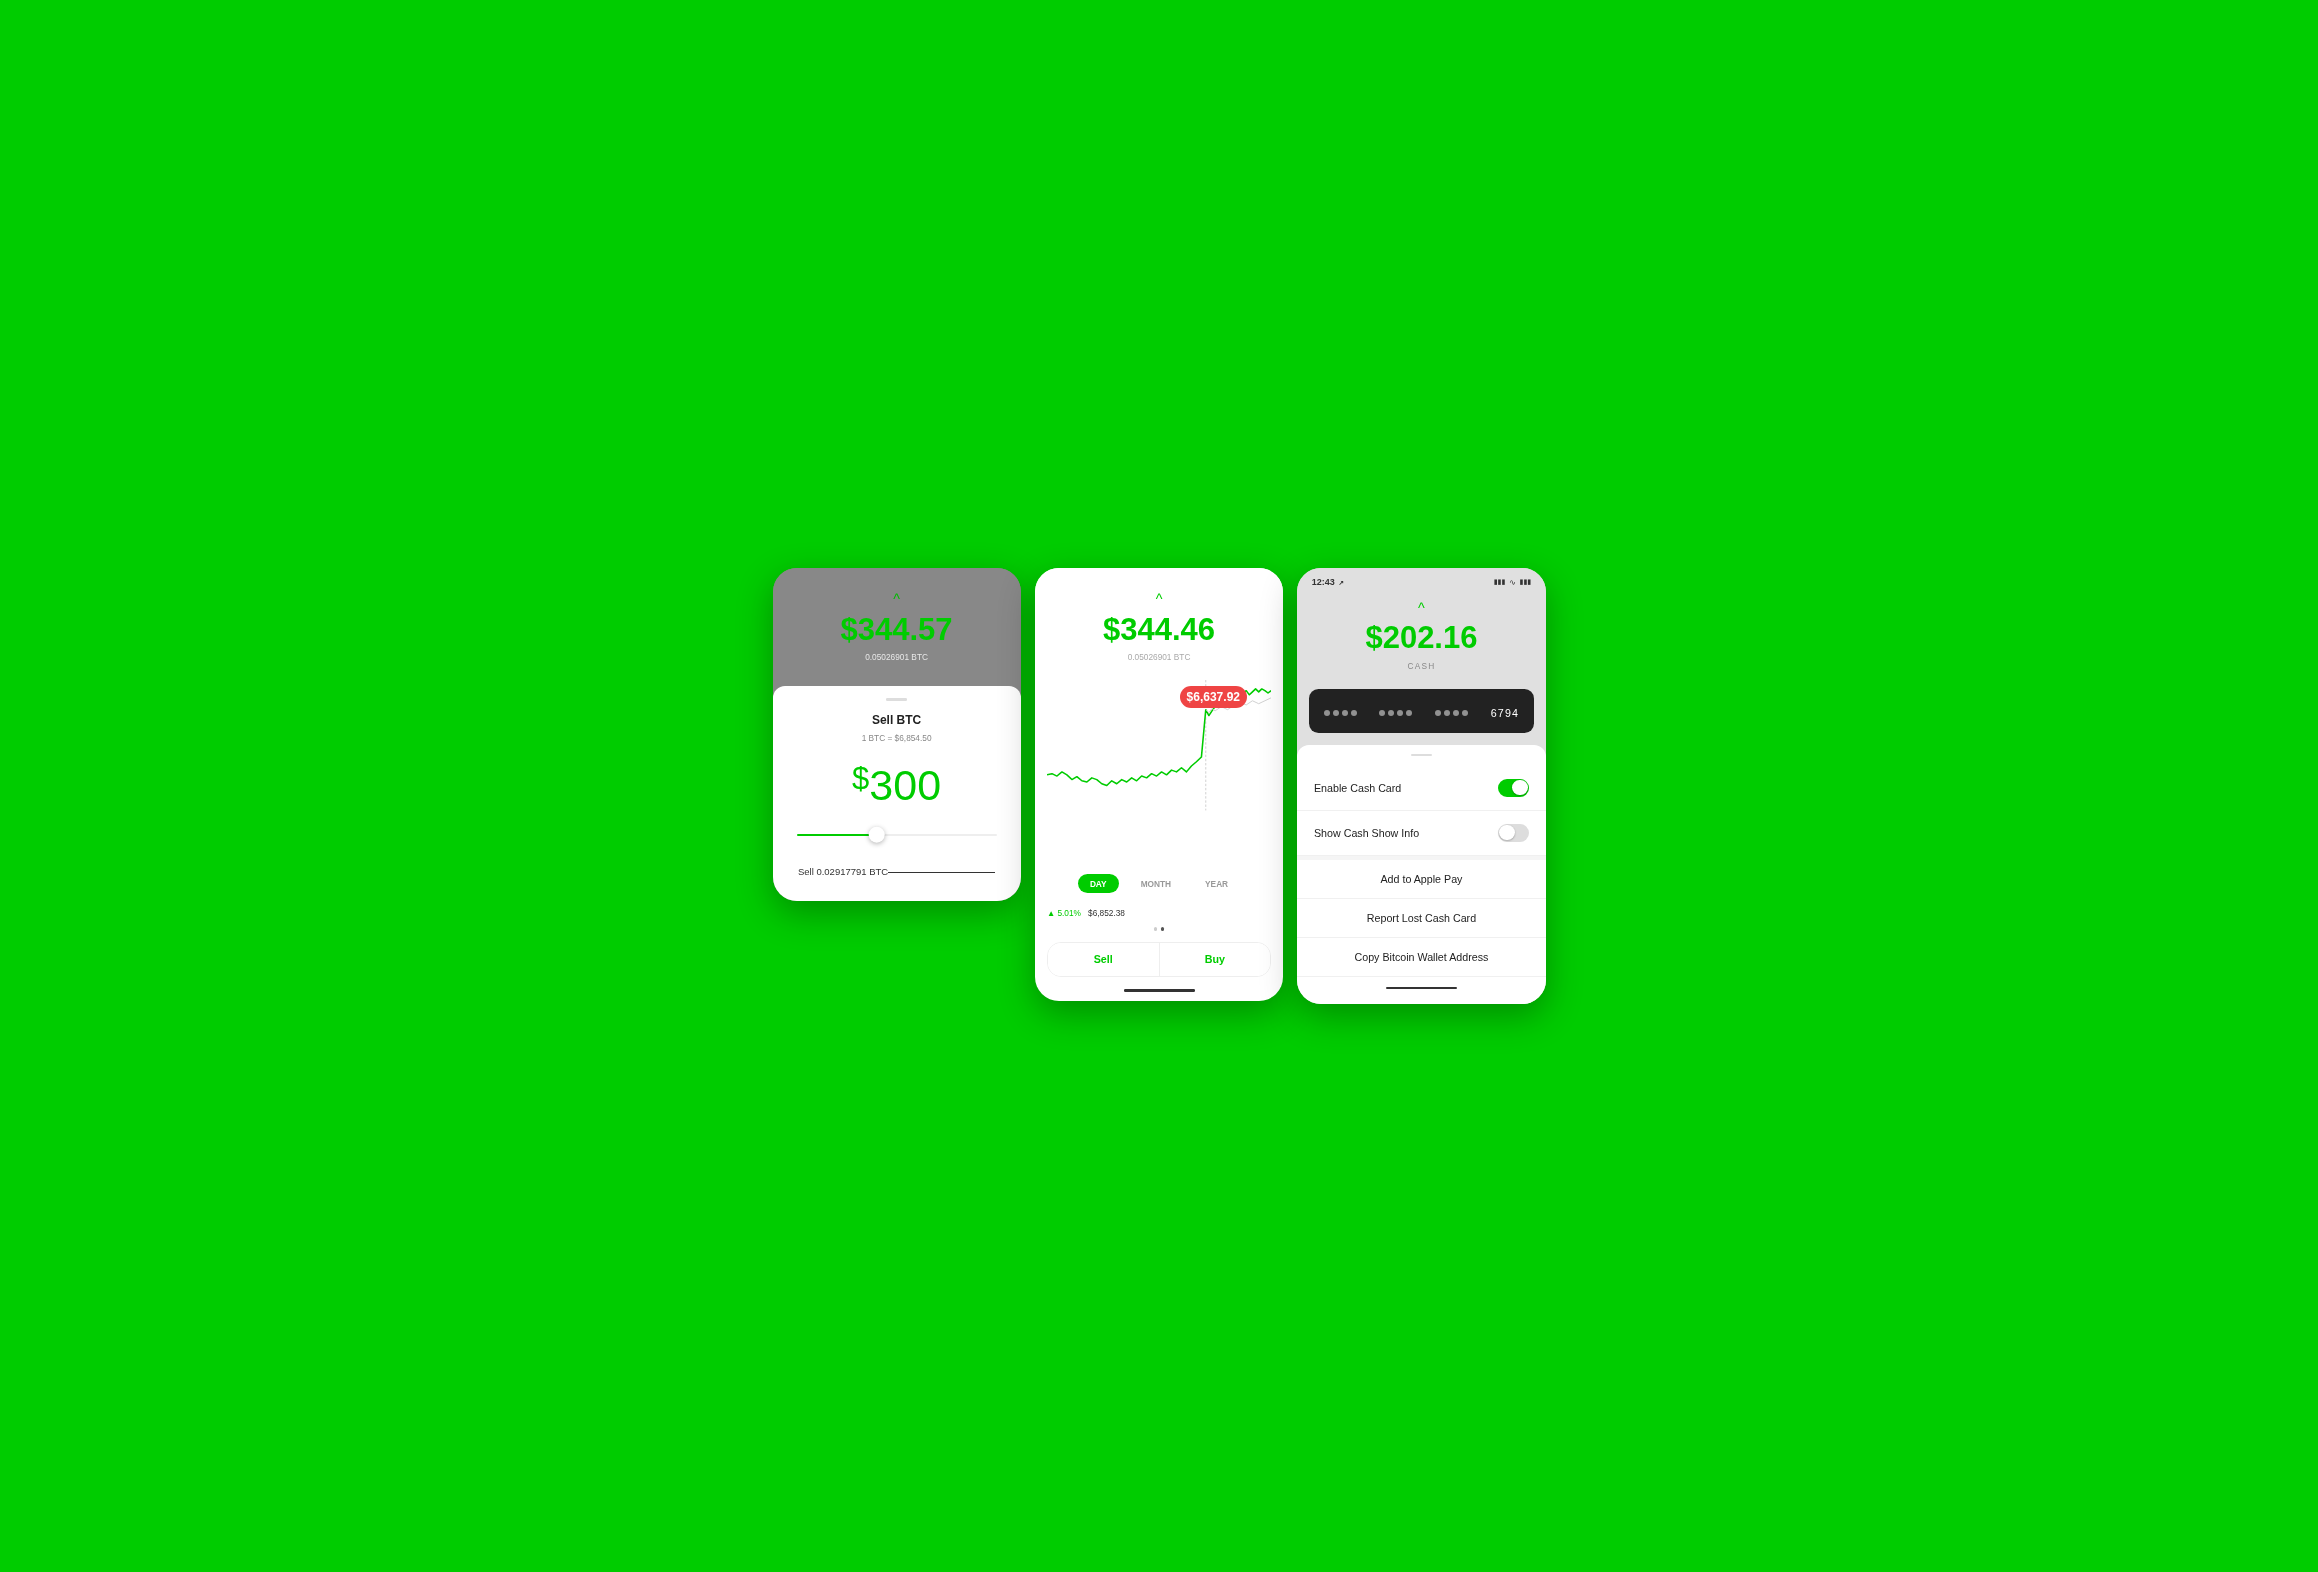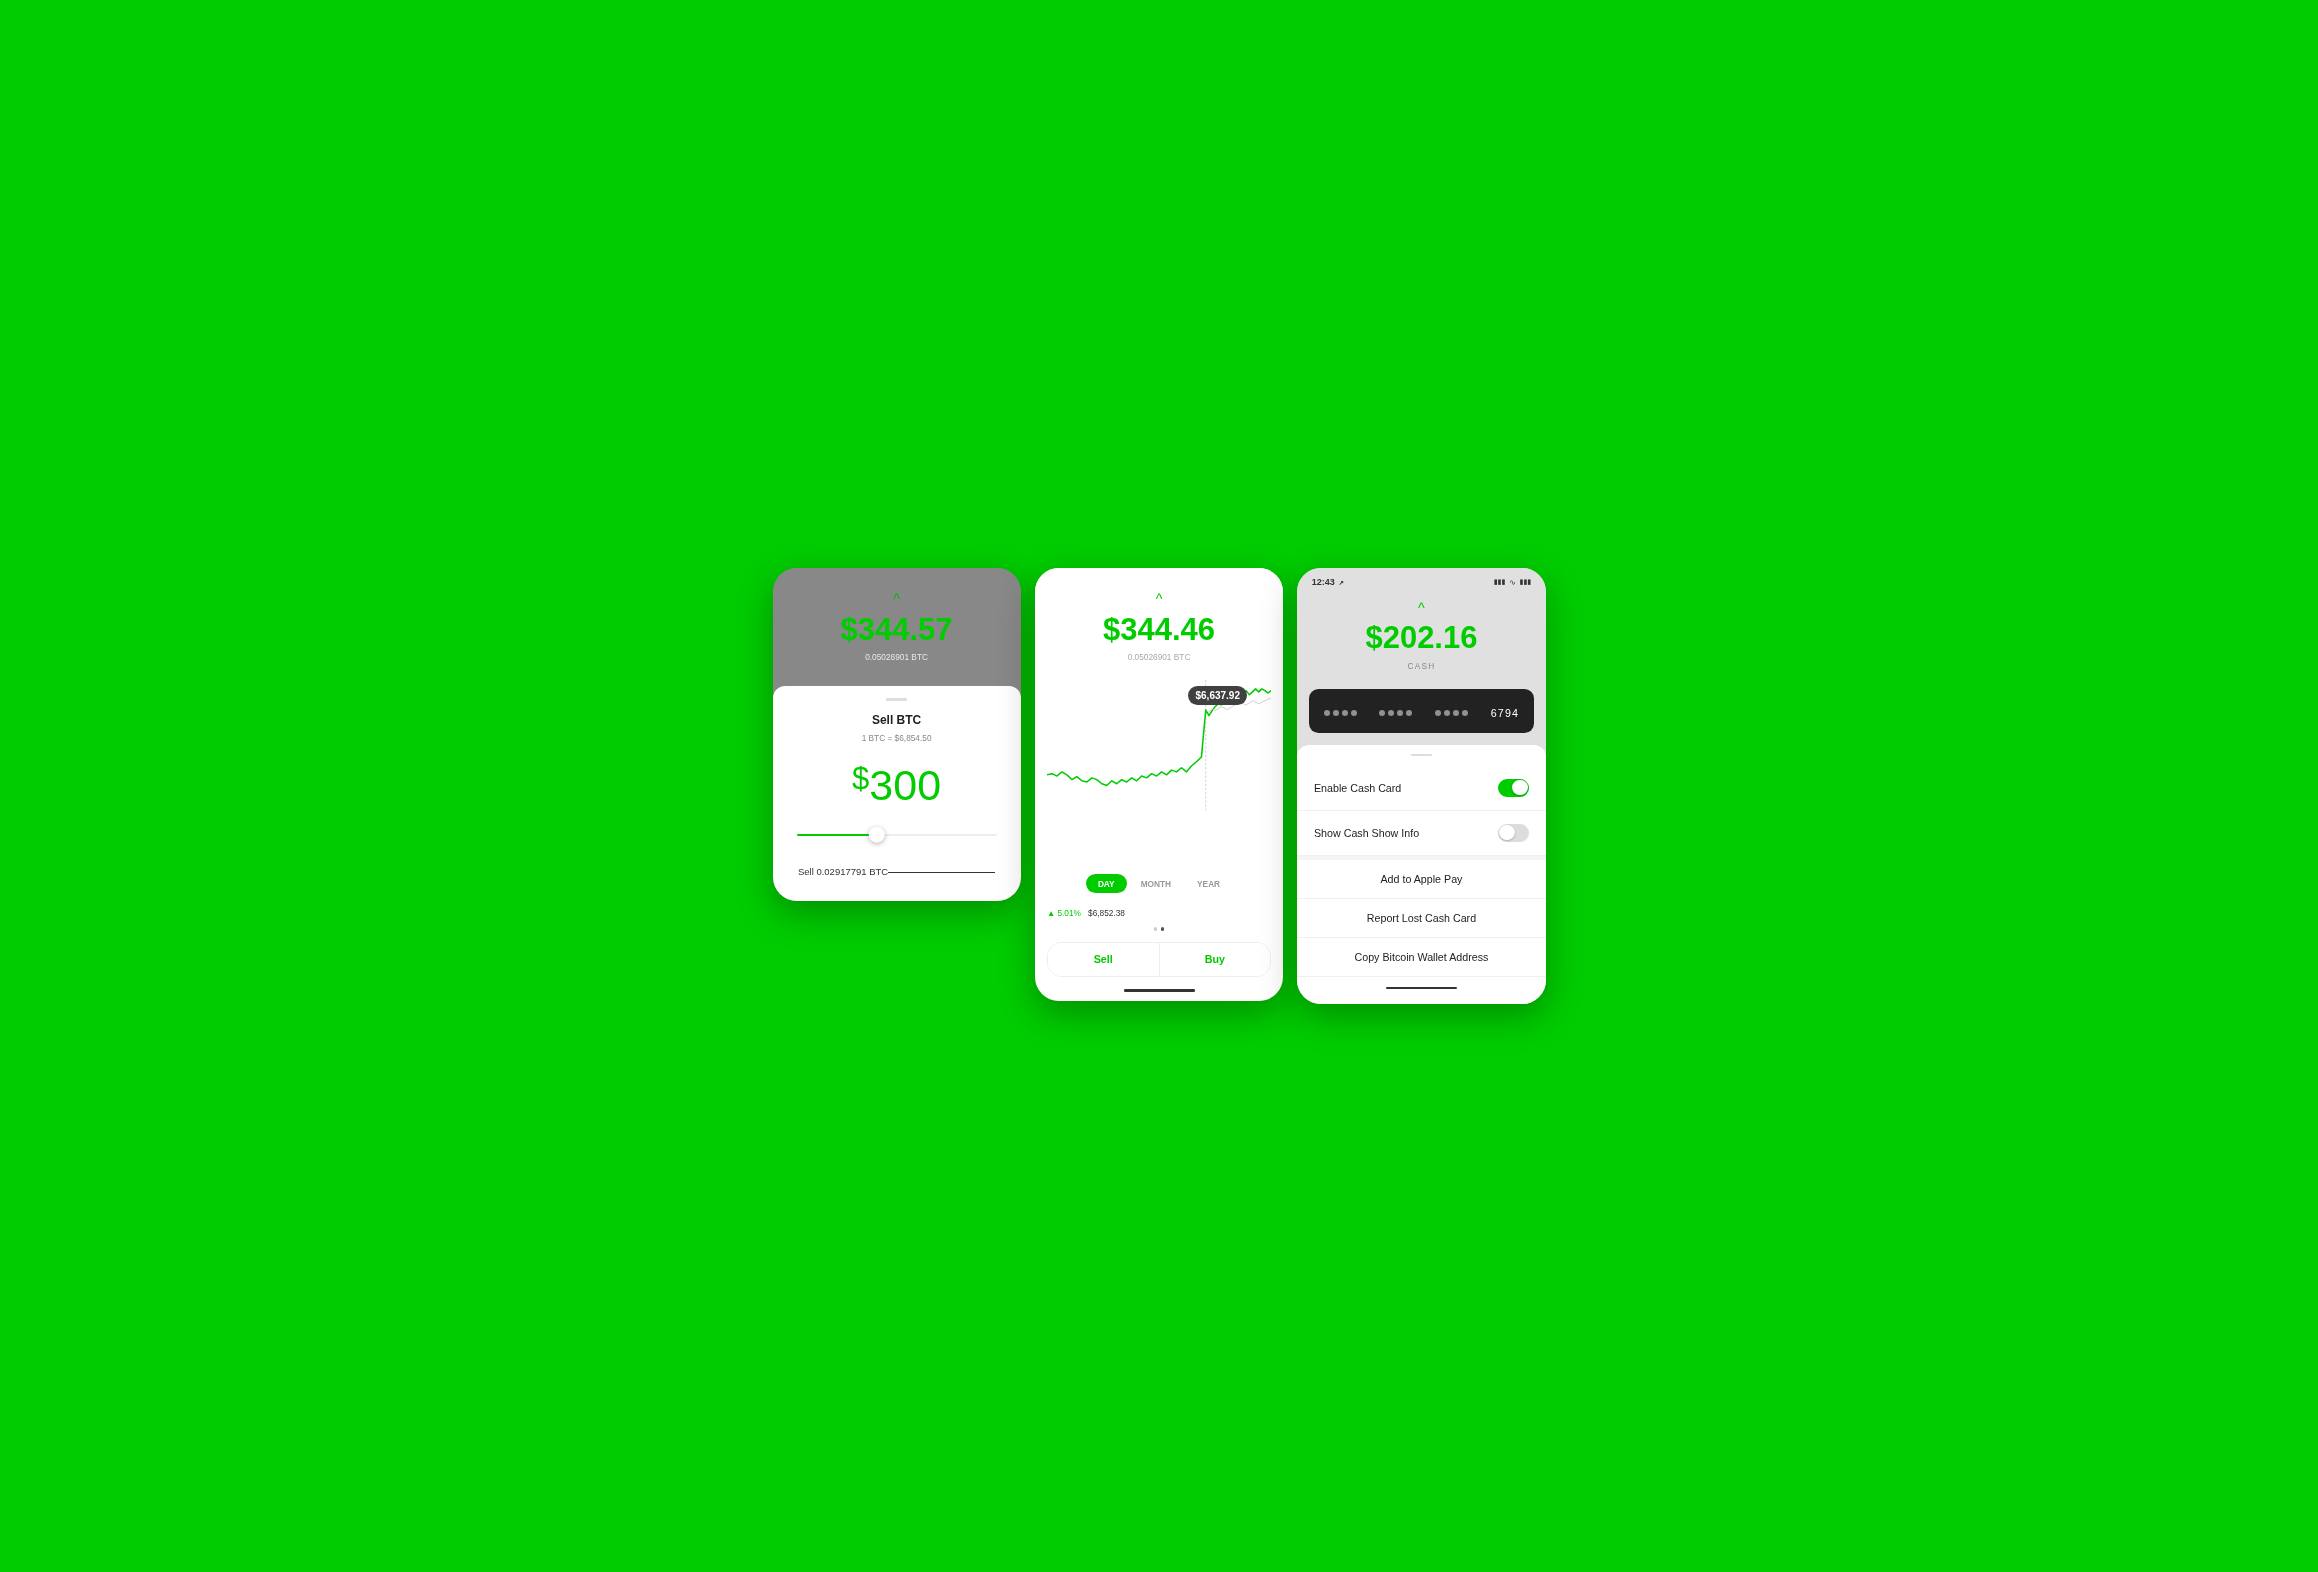--- a/index.html
+++ b/index.html
@@ -183,41 +183,41 @@
       font-size: 8.3px;
     }
 
     .chart-section {
       padding: 6px 12px;
       position: relative;
       height: 190px;
     }
 
     .chart-tooltip {
-      background: #404040;
+      background: #ef4444;
       color: white;
       padding: 3.6px 7.1px;
       border-radius: 12px;
-      font-size: 10px;
+      font-size: 12px;
       font-weight: 600;
       position: absolute;
       top: 12px;
       right: 36px;
       white-space: nowrap;
     }
 
     .chart-svg {
       width: 100%;
       height: 166px;
     }
 
     .period-selector {
       display: flex;
       justify-content: center;
-      gap: 2px;
+      gap: 10px;
       padding: 9.5px;
       align-items: center;
     }
 
     .period-btn {
       padding: 4.8px 12px;
       border-radius: 12px;
       font-size: 8.3px;
       font-weight: 600;
       border: none;

